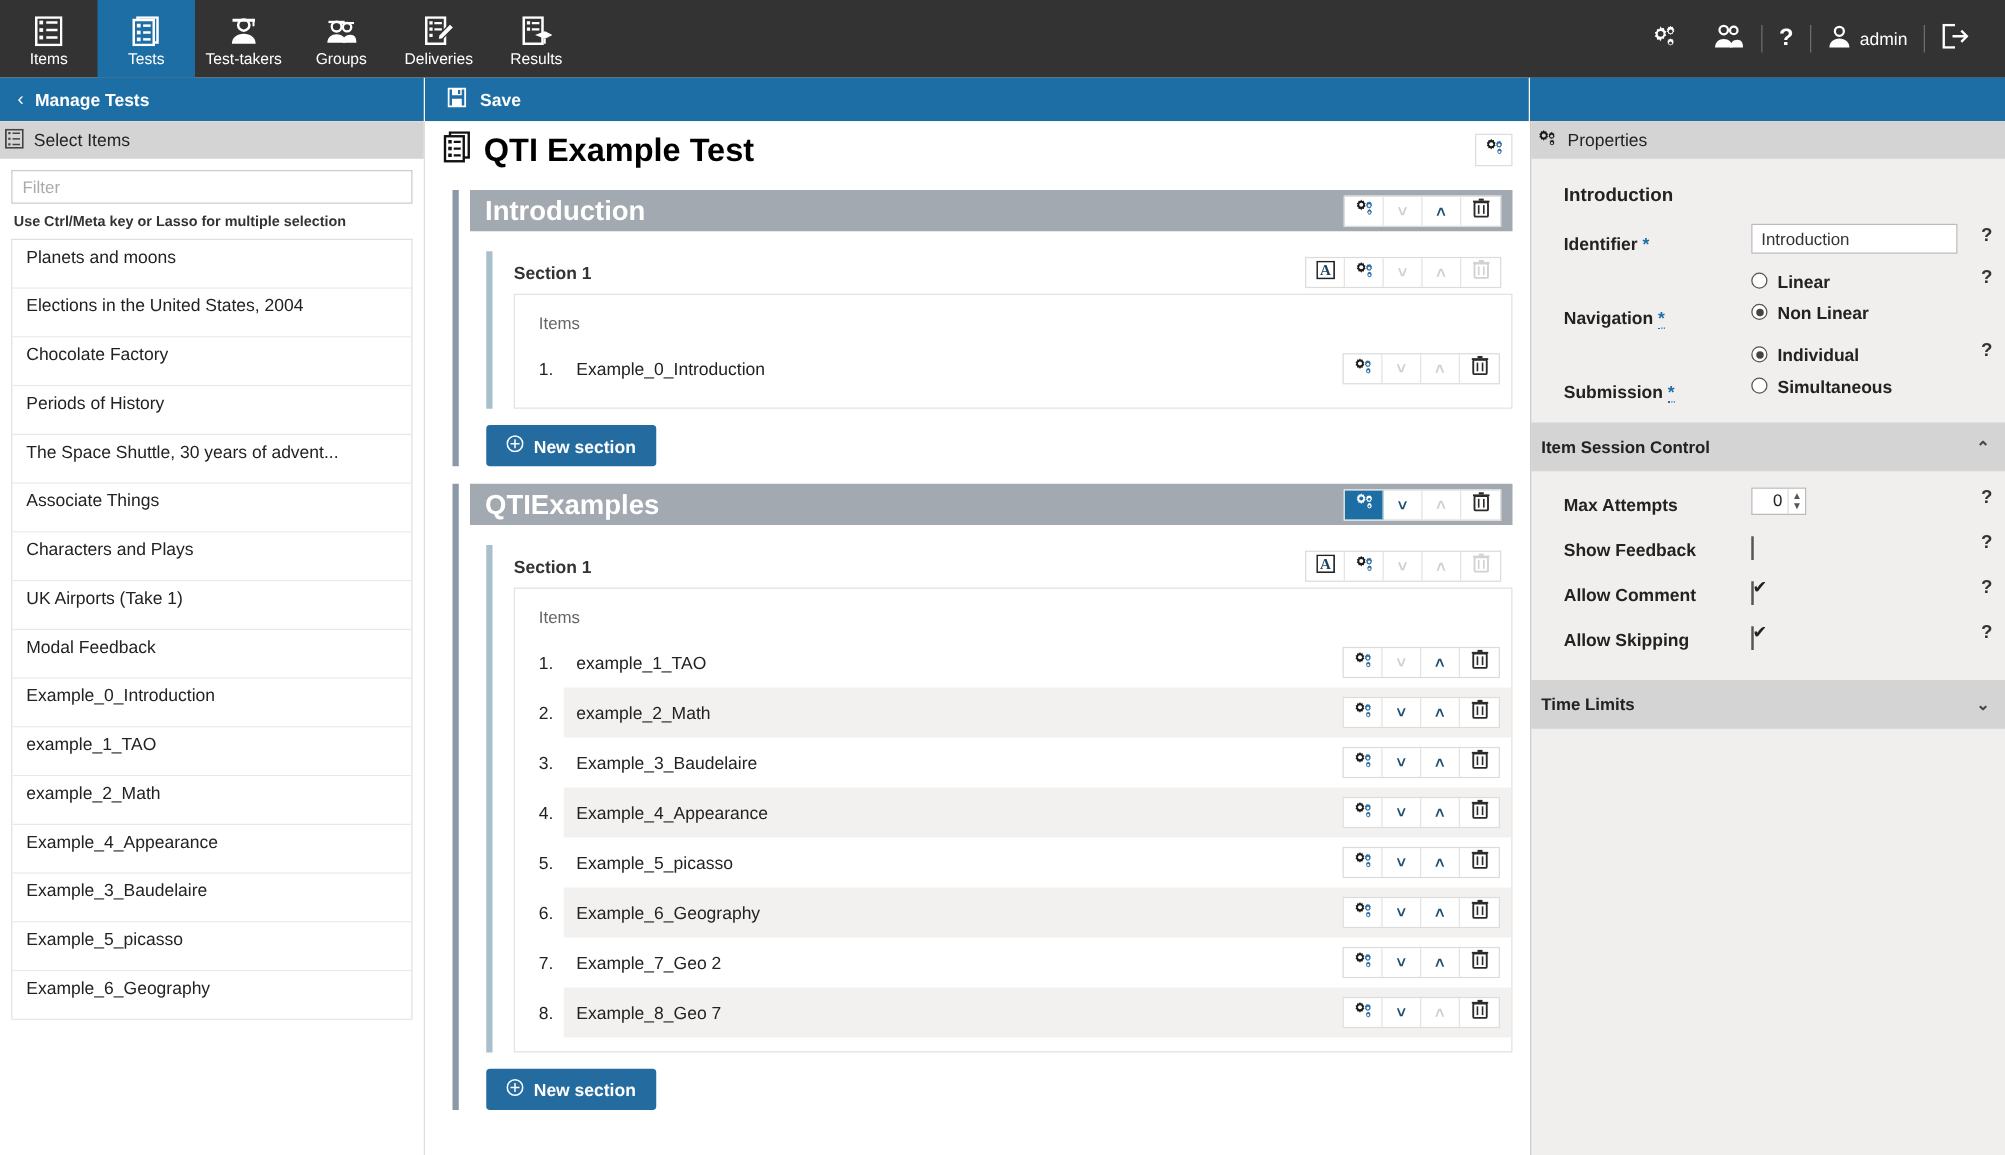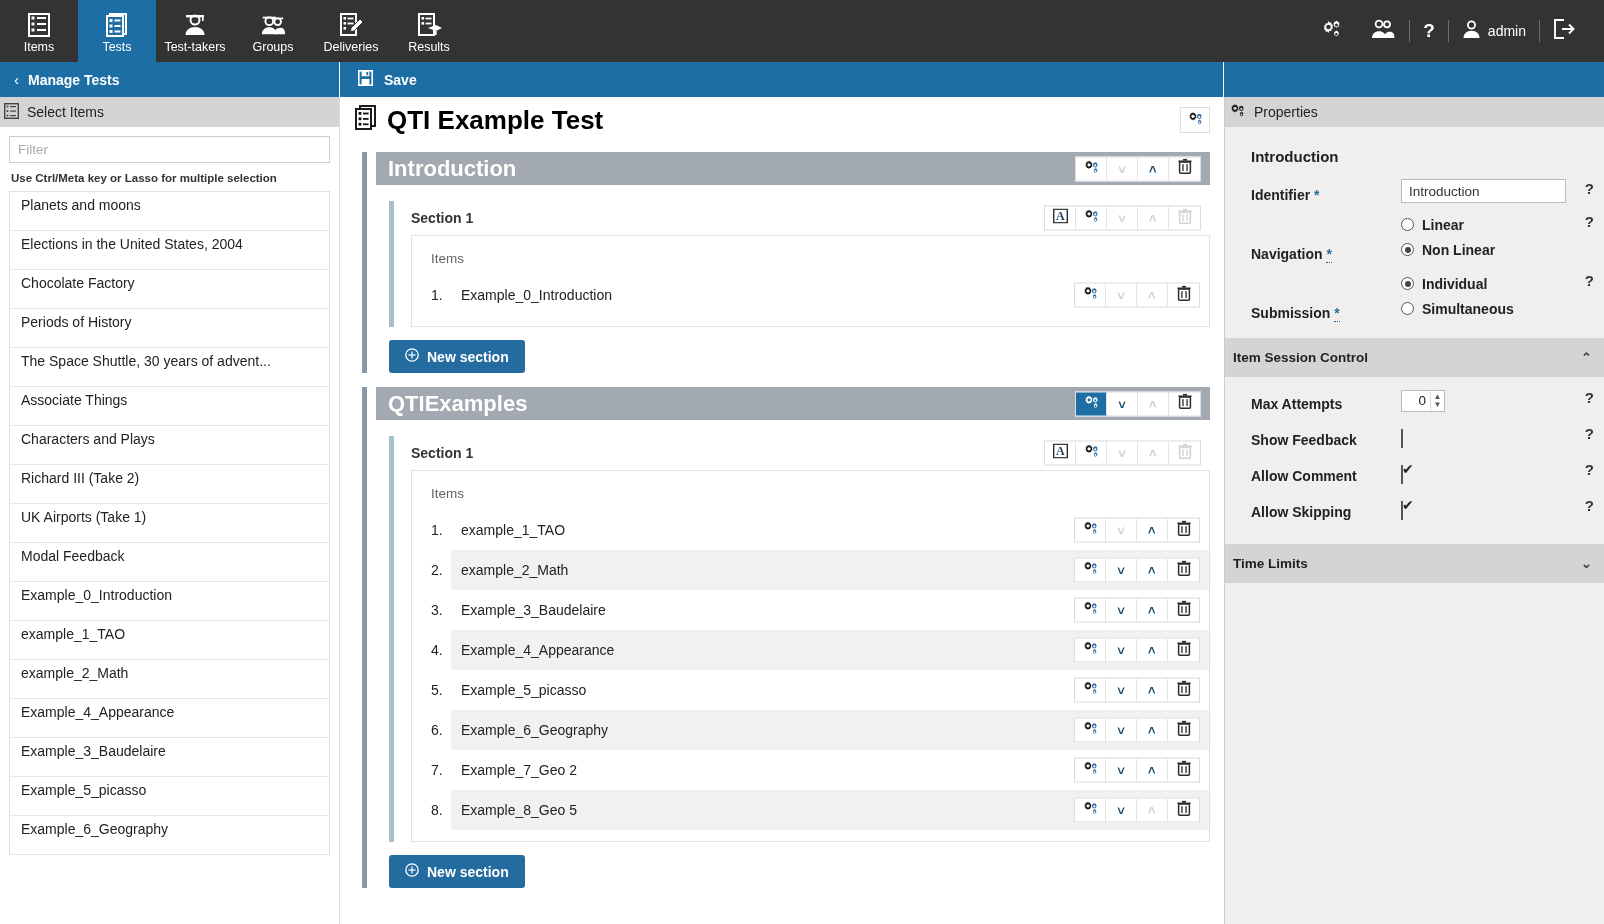--- a/index.html
+++ b/index.html
@@ -380,21 +380,20 @@
       <input class="filter-input" placeholder="Filter" style="">
       <div class="hint">Use Ctrl/Meta key or Lasso for multiple selection</div>
       <div class="itemlist" id="itemlist">
           <div class="litem">Planets and moons</div>
           <div class="litem">Elections in the United States, 2004</div>
           <div class="litem">Chocolate Factory</div>
           <div class="litem">Periods of History</div>
           <div class="litem">The Space Shuttle, 30 years of advent...</div>
           <div class="litem">Associate Things</div>
           <div class="litem">Characters and Plays</div>
-          <div class="litem">Richard III (Take 2)</div>
           <div class="litem">UK Airports (Take 1)</div>
           <div class="litem">Modal Feedback</div>
           <div class="litem">Example_0_Introduction</div>
           <div class="litem">example_1_TAO</div>
           <div class="litem">example_2_Math</div>
           <div class="litem">Example_4_Appearance</div>
           <div class="litem">Example_3_Baudelaire</div>
           <div class="litem">Example_5_picasso</div>
           <div class="litem">Example_6_Geography</div>
         </div>
@@ -818,21 +817,21 @@
                         <rect x="0.4" y="2" width="13.2" height="1.6" fill="#2b2b2b"></rect>
                         <rect x="5" y="0.3" width="4" height="1.8" fill="#2b2b2b"></rect>
                         <rect x="4.3" y="5.6" width="1.3" height="7" fill="#2b2b2b"></rect>
                         <rect x="8.4" y="5.6" width="1.3" height="7" fill="#2b2b2b"></rect>
                       </svg></span>
                   </div>
                 </div>
               </div>
               <div class="irow alt">
                 <span class="num">8.</span>
-                <span class="nm">Example_8_Geo 5</span>
+                <span class="nm">Example_8_Geo 7</span>
                 <div class="btngroup">
                   <div class="bg-btn">
                     <span><svg width="17" height="15" viewBox="0 0 17 15">
                         <path d="M6 1l.7 1.2 1.4-.2.2 1.4 1.2.7-.7 1.2.7 1.2-1.2.7-.2 1.4-1.4-.2L6 9.6l-.8-1.2-1.4.2L3.6 7.2 2.4 6.5l.7-1.2-.7-1.2 1.2-.7.2-1.4 1.4.2z" fill="#1a1a1a"></path>
                         <circle cx="6" cy="5.3" r="1.6" fill="#fff"></circle>
                         <path d="M12.3 2.4l.5.8 1-.1.1 1 .8.5-.5.8.5.8-.8.5-.1 1-1-.1-.5.8-.5-.8-1 .1-.2-1-.8-.5.5-.8-.5-.8.8-.5.2-1 1 .1z" fill="#2f6da3"></path>
                         <circle cx="12.3" cy="5.9" r="1.1" fill="#fff"></circle>
                         <path d="M12.6 8.6l.4.6h.8l.1.8.6.4-.4.6.4.6-.6.4-.1.8h-.8l-.4.6-.4-.6-.8.1-.1-.9-.6-.4.4-.6-.4-.6.6-.4.1-.8.8.1z" fill="#2f6da3"></path>
                         <circle cx="12.5" cy="11.5" r=".9" fill="#fff"></circle>
                       </svg></span>

